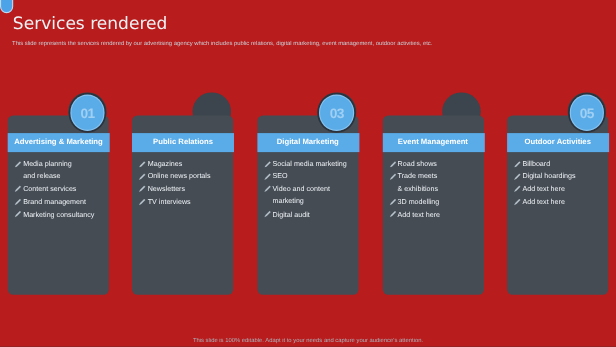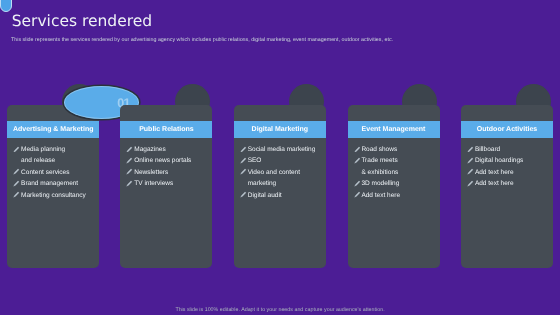--- a/index.html
+++ b/index.html
@@ -1,20 +1,20 @@
 <!DOCTYPE html>
 <html><head>
 <meta charset="utf-8">
 <title>Services rendered</title>
 <style>
   html,body{margin:0;padding:0;}
   body{width:560px;height:315px;background:#2f363f;font-family:"Liberation Sans",sans-serif;
        overflow:hidden;position:relative;-webkit-font-smoothing:antialiased;text-rendering:geometricPrecision;}
 
-  .slide{position:absolute;left:0;top:0;width:560px;height:315px;background:#4c1d95;}
+  .slide{position:absolute;left:0;top:0;width:560px;height:315px;background:#b91c1c;}
 
   
   .tabmark{position:absolute;left:0.4px;top:-14px;width:9.2px;height:23.6px;
            background:#4da3e8;border:1.7px solid #bcdcf5;border-radius:6.3px;}
 
   .title{will-change:opacity;position:absolute;left:11.7px;top:11.5px;font-size:15.5px;
          color:#eef2f5;font-family:"DejaVu Sans",sans-serif;white-space:nowrap;}
   .subtitle{will-change:opacity;position:absolute;left:11px;top:36.8px;font-size:5.34px;
             color:#c9d2da;white-space:nowrap;}
 
@@ -22,21 +22,21 @@
   .col{position:absolute;top:83.2px;width:92px;height:184px;}
   .col1{left:7.2px}  .col2{left:120.4px} .col3{left:233.8px}
   .col4{left:347.5px} .col5{left:461px}
 
   .stem{position:absolute;left:54.8px;top:0.8px;width:35px;height:35px;background:#3c444d;border-radius:17.5px;}
   .card{position:absolute;left:0;top:22.1px;width:92px;height:162.3px;background:#454c54;border-radius:5px;}
   .circle{will-change:opacity;position:absolute;left:56.6px;top:3.1px;width:31.5px;height:31.5px;
           border-radius:50%;background:#5aace9;display:flex;align-items:center;justify-content:center;
           font-size:12.5px;font-weight:bold;letter-spacing:-0.7px;padding-top:1px;
           color:rgba(255,255,255,.42);
-          box-shadow:inset 0 0 0 1px rgba(210,234,250,.38), 0 0 0 1.6px #2b323b;padding-left:44px;}
+          box-shadow:inset 0 0 0 1px rgba(210,234,250,.38), 0 0 0 1.6px #2b323b;}
   .banner{will-change:opacity;position:absolute;left:0;top:37.5px;width:92px;height:17px;background:#5aace9;
           display:flex;align-items:center;justify-content:center;color:#fff;font-size:7px;font-weight:bold;
           white-space:nowrap;}
 
   .list{position:absolute;left:4.8px;top:60.9px;width:86px;}
   .li{will-change:opacity;position:relative;padding-left:9.1px;font-size:6.5px;color:#eef2f6;}
   .ln{display:block;line-height:11.4px;white-space:nowrap;}
   .pen{position:absolute;left:1.3px;top:1.5px;width:6.9px;height:6.9px;}
 
   .footer{will-change:opacity;position:absolute;left:0;right:0;bottom:2px;text-align:center;
@@ -114,20 +114,21 @@
             <path d="M1.2 14.8 L3.4 10.4 L11.8 2 L14 4.2 L5.6 12.6 Z" fill="#b9c4cd" stroke="#b9c4cd" stroke-width="0.4" stroke-linejoin="round"></path>
           </svg>
           <span class="ln">TV interviews</span>
         </div>
       </div>
   </div>
 
   <div class="col col3">
     <div class="stem"></div>
     <div class="card"></div>
+    <div class="circle">03</div>
     <div class="banner">Digital Marketing</div>
     <div class="list">
         <div class="li">
           <svg class="pen" viewBox="0 0 16 16">
             <path d="M1.2 14.8 L3.4 10.4 L11.8 2 L14 4.2 L5.6 12.6 Z" fill="#b9c4cd" stroke="#b9c4cd" stroke-width="0.4" stroke-linejoin="round"></path>
           </svg>
           <span class="ln">Social media marketing</span>
         </div>
         <div class="li">
           <svg class="pen" viewBox="0 0 16 16">
@@ -180,20 +181,21 @@
             <path d="M1.2 14.8 L3.4 10.4 L11.8 2 L14 4.2 L5.6 12.6 Z" fill="#b9c4cd" stroke="#b9c4cd" stroke-width="0.4" stroke-linejoin="round"></path>
           </svg>
           <span class="ln">Add text here</span>
         </div>
       </div>
   </div>
 
   <div class="col col5">
     <div class="stem"></div>
     <div class="card"></div>
+    <div class="circle">05</div>
     <div class="banner">Outdoor Activities</div>
     <div class="list">
         <div class="li">
           <svg class="pen" viewBox="0 0 16 16">
             <path d="M1.2 14.8 L3.4 10.4 L11.8 2 L14 4.2 L5.6 12.6 Z" fill="#b9c4cd" stroke="#b9c4cd" stroke-width="0.4" stroke-linejoin="round"></path>
           </svg>
           <span class="ln">Billboard</span>
         </div>
         <div class="li">
           <svg class="pen" viewBox="0 0 16 16">

